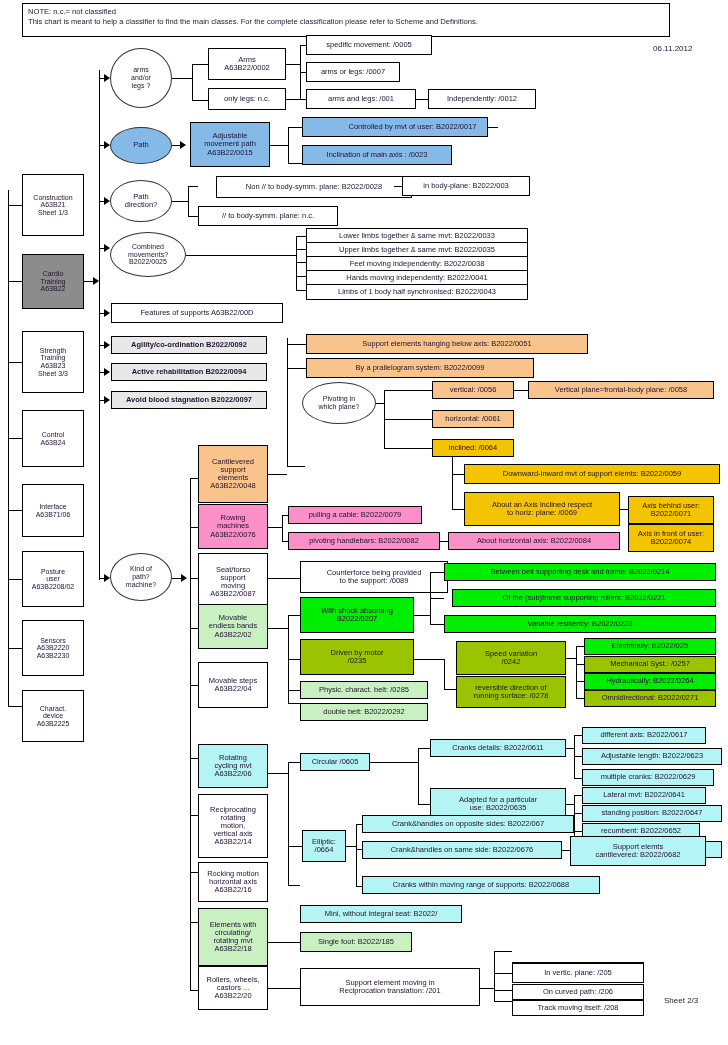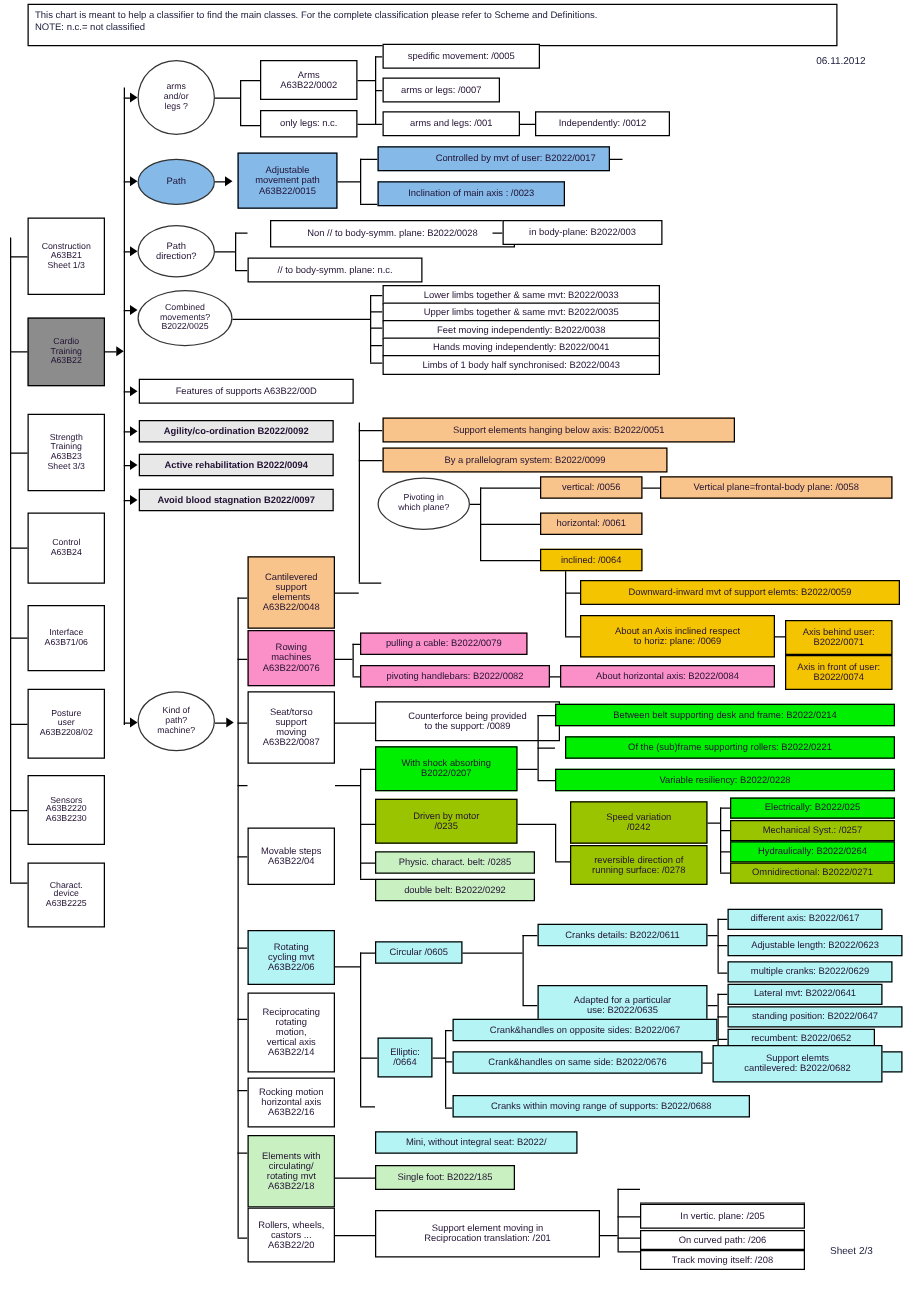--- a/index.html
+++ b/index.html
@@ -41,22 +41,22 @@
   .fs7{font-size:7.0px;}
   .fs75{font-size:7.5px;}
   .fs8{font-size:8.0px;}
 </style>
 </head>
 <body>
 
 <div id="page">
 
   <div class="note" style="left:22px;top:3px;width:648px;height:34px;font-size:7.6px;">
+    <div>NOTE: n.c.= not classified</div>
     <div>This chart is meant to help a classifier to find the main classes. For the complete classification please refer to Scheme and Definitions.</div>
-    <div>NOTE: n.c.= not classified</div>
   </div>
   <div class="plain fs8" style="left:653px;top:44px;">06.11.2012</div>
   <div class="plain fs8" style="left:664px;top:996px;">Sheet 2/3</div>
 
   <div class="v" style="left:8px;top:190px;height:516px;"></div>
   <div class="v" style="left:99px;top:70px;height:510px;"></div>
 
   <div class="node f-white fs7" style="left:22px;top:174px;width:62px;height:62px;">
     <span style="white-space:pre-line;">Construction
 A63B21
@@ -389,20 +389,25 @@
   <div class="node f-green fs75" style="left:444px;top:563px;width:272px;height:18px;">
     <span>Between belt supporting desk and frame: B2022/0214</span>
   </div>
   <div class="node f-green fs75" style="left:452px;top:589px;width:264px;height:18px;">
     <span>Of the (sub)frame supporting rollers: B2022/0221</span>
   </div>
   <div class="node f-green fs75" style="left:444px;top:615px;width:272px;height:18px;">
     <span>Variable resiliency: B2022/0228</span>
   </div>
 
+  <div class="node f-ltgreen fs75" style="left:198px;top:604px;width:70px;height:45px;">
+    <span style="white-space:pre-line;">Movable
+endless bands
+A63B22/02</span>
+  </div>
   <div class="h" style="left:268px;top:628px;width:20px;"></div>
   <div class="h" style="left:288px;top:659px;width:12px;"></div>
   <div class="h" style="left:288px;top:690px;width:12px;"></div>
   <div class="h" style="left:288px;top:703px;width:12px;"></div>
 
   <div class="node f-olive fs75" style="left:300px;top:639px;width:114px;height:36px;">
     <span style="white-space:pre-line;">Driven by motor
 /0235</span>
   </div>
   <div class="h" style="left:414px;top:659px;width:30px;"></div>

